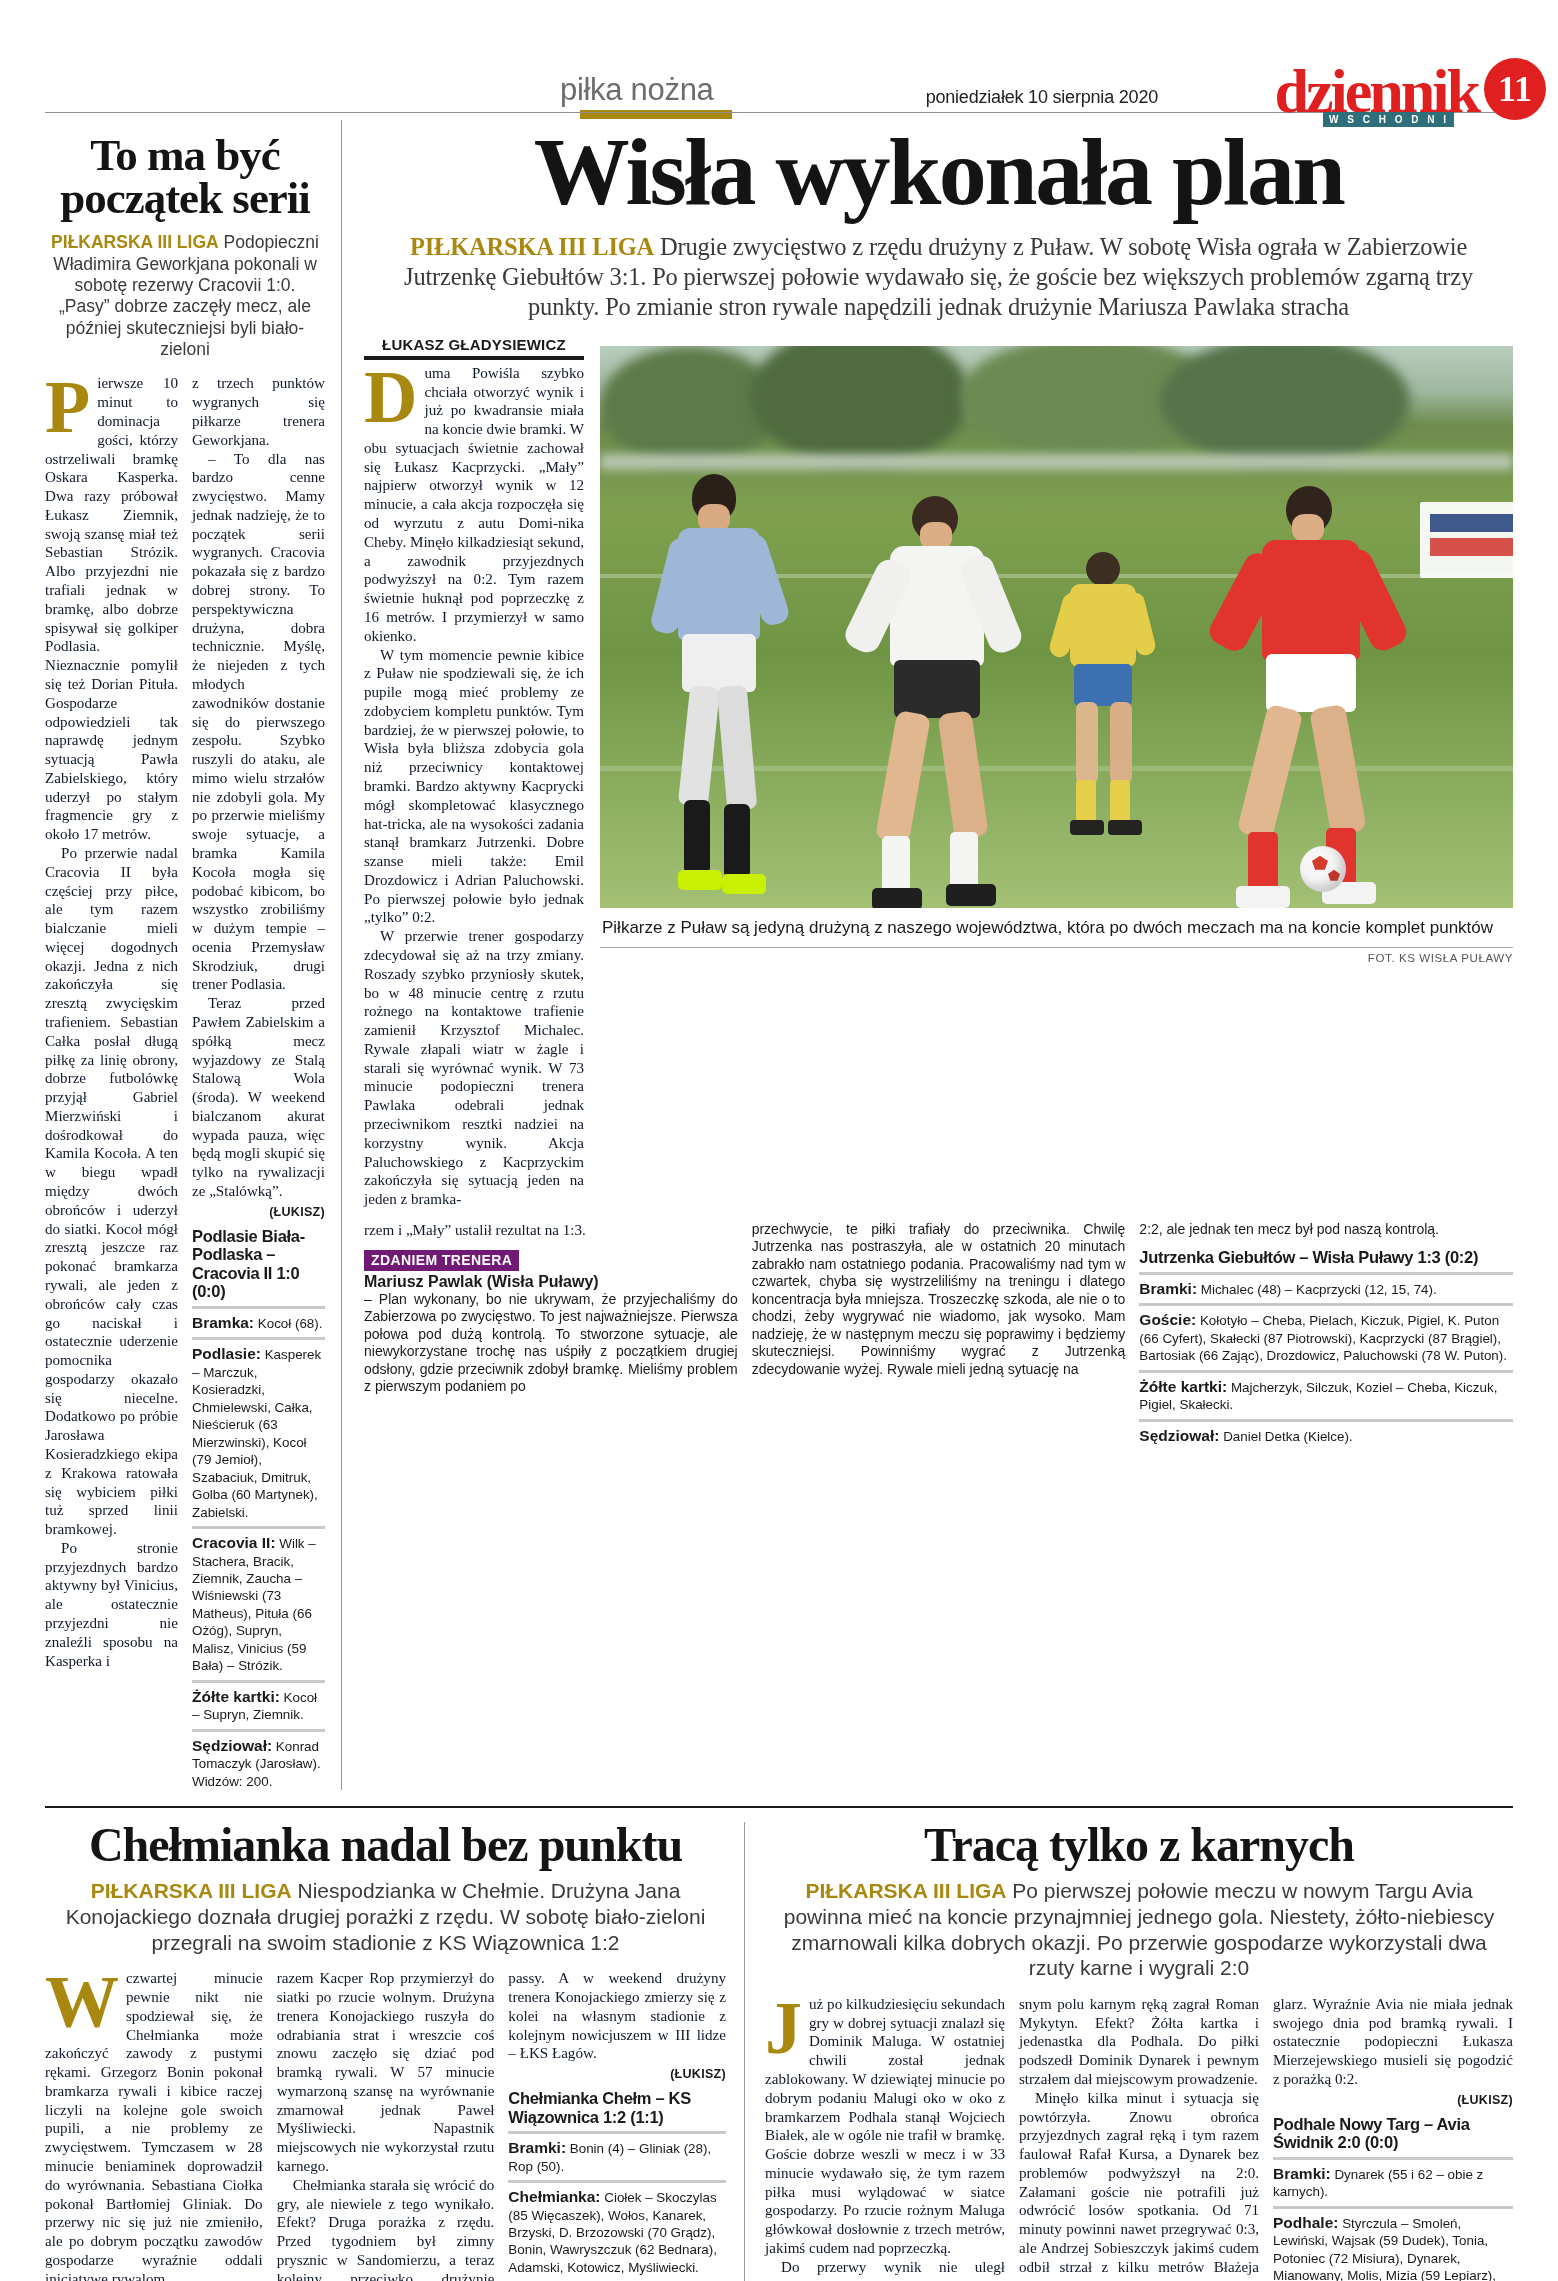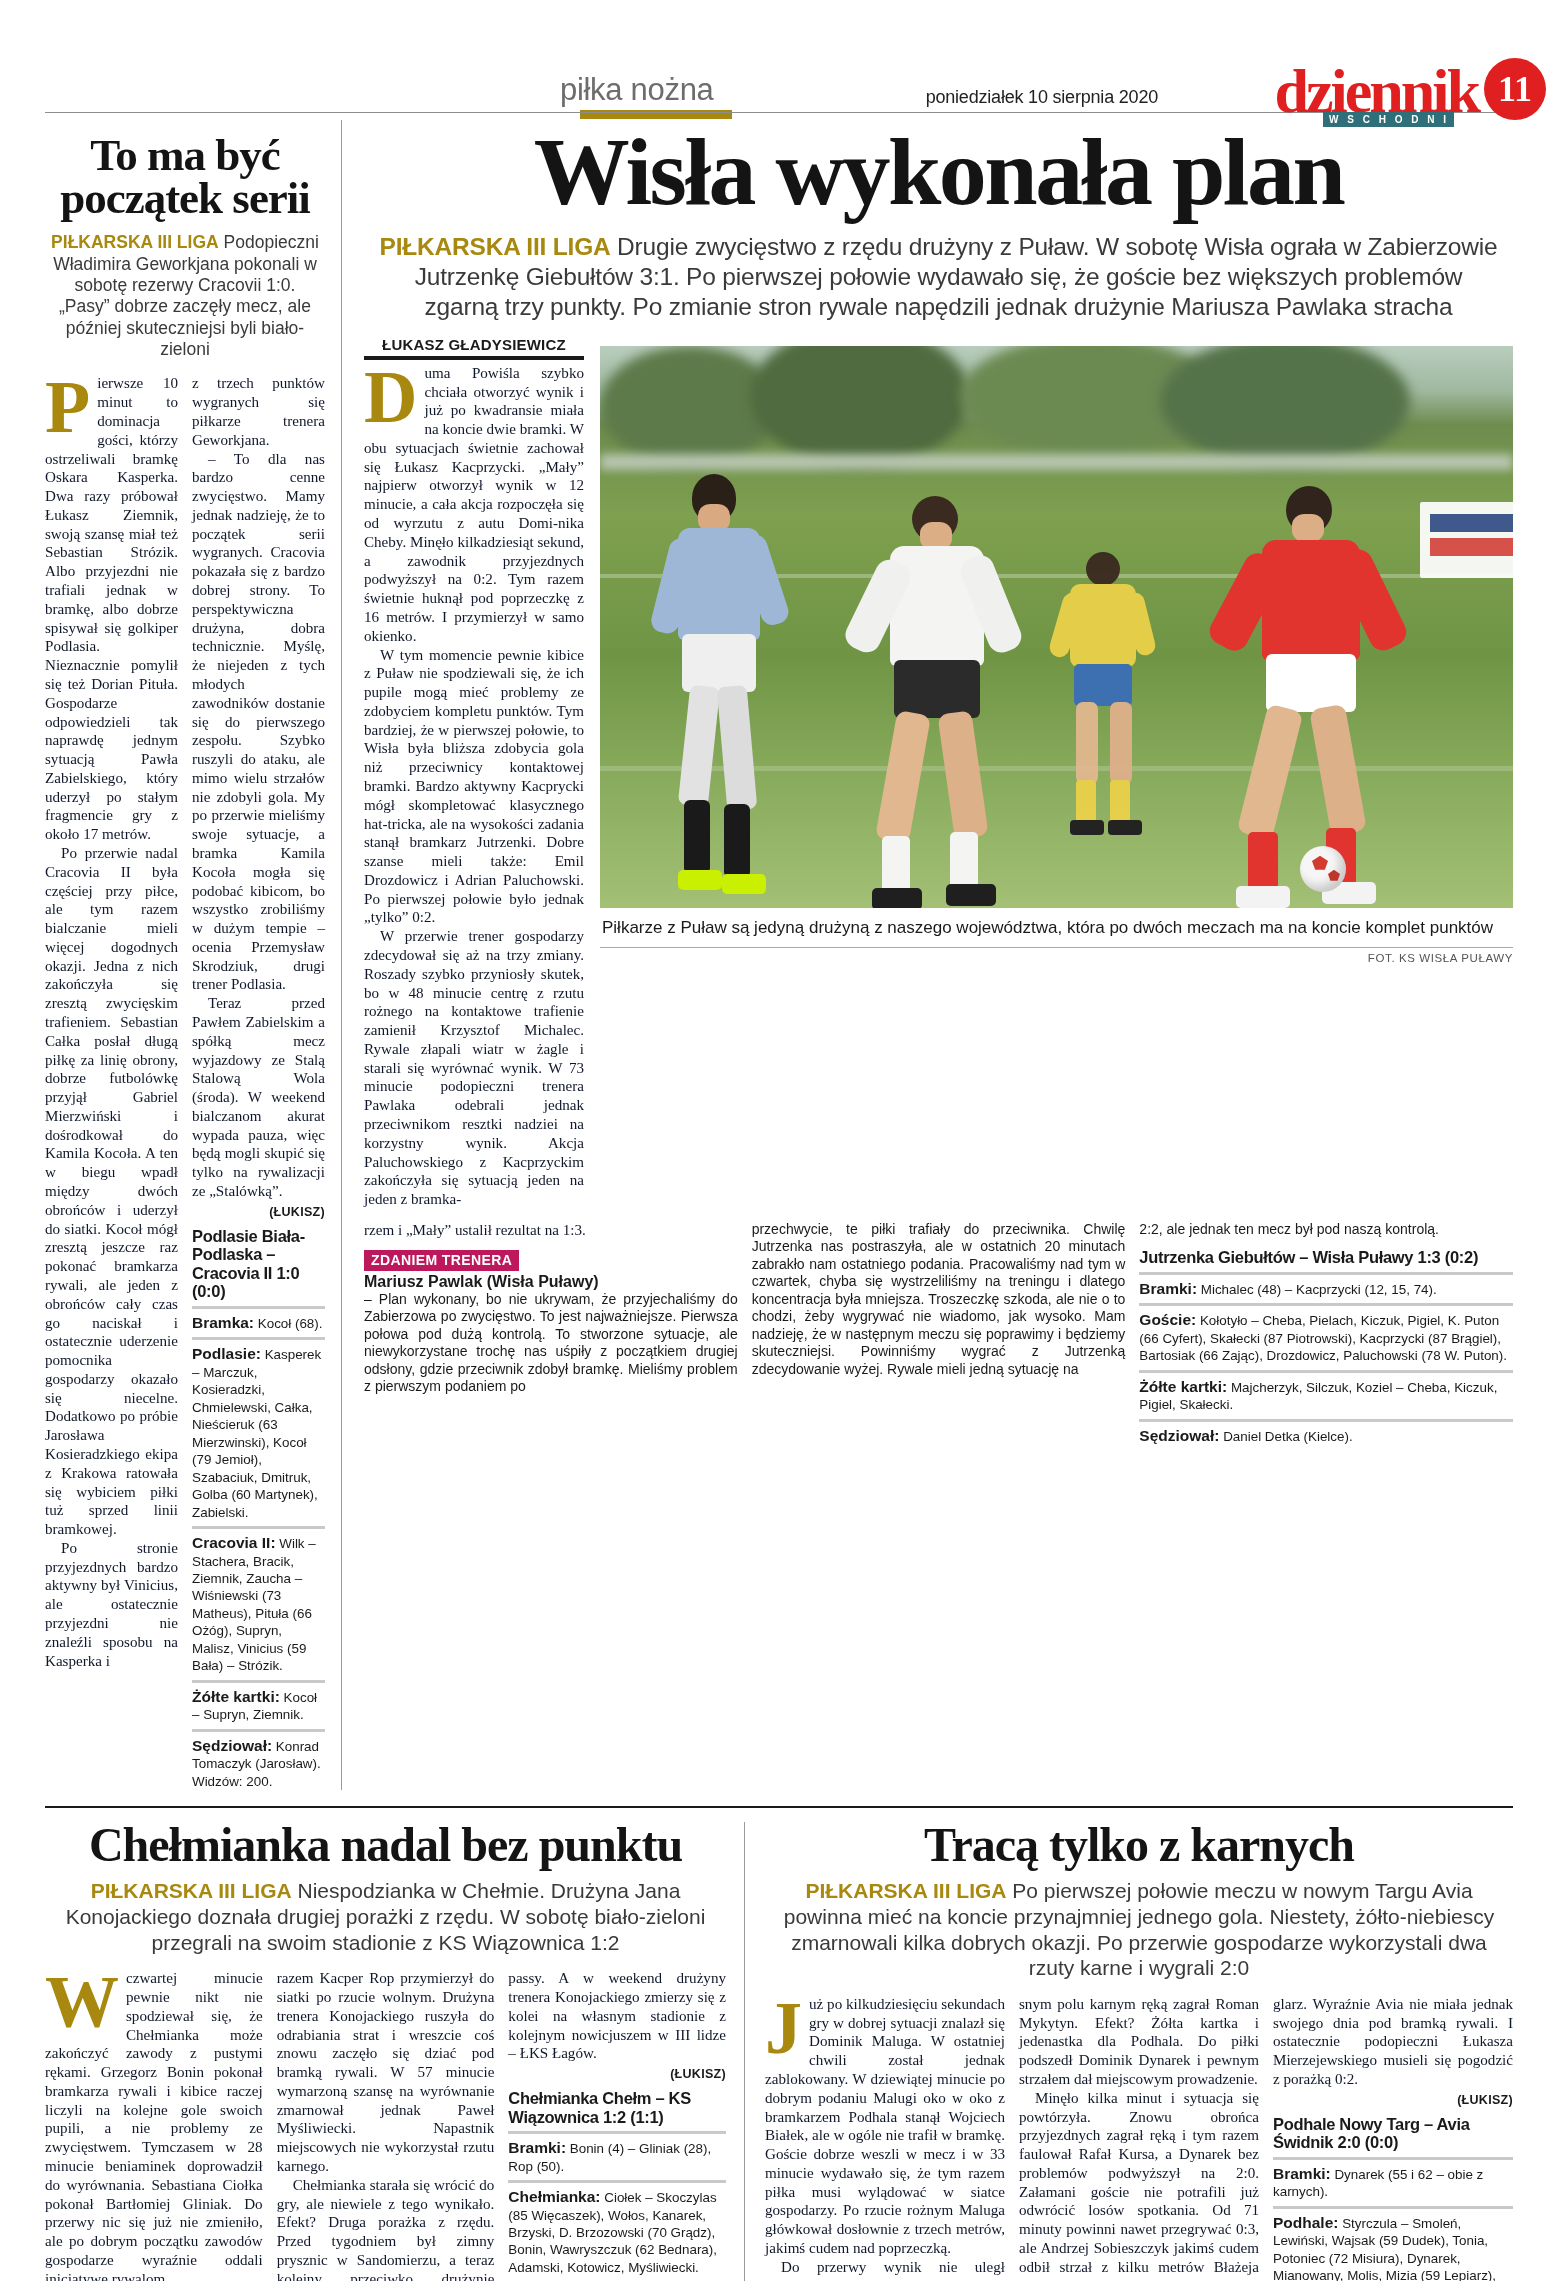--- a/index.html
+++ b/index.html
@@ -55,21 +55,21 @@
     font-family:"Liberation Serif", serif;
     font-weight:bold; color:#141414; line-height:0.96;
     text-align:center; letter-spacing:-1px;
   }
   .hl-left { font-size:45px; margin:14px 0 0 0; }
   .hl-main { font-size:96px; margin:6px 0 0 0; letter-spacing:-2.5px; }
 
   .lead { text-align:center; line-height:1.22; color:#3a3a3a; }
   .lead .tag { color:#a8880f; font-weight:bold; }
   .lead-left { font-size:17.5px; margin-top:12px; padding:0 2px; }
-  .lead-main { font-size:24.5px; margin-top:14px; padding:0 14px; letter-spacing:-0.2px; }
+  .lead-main { font-size:24.5px; margin-top:14px; padding:0 14px; letter-spacing:-0.2px;font-family:Liberation Serif, serif; }
 
   
   .bodytext {
     font-family:"Liberation Serif", serif;
     font-size:15.1px; line-height:1.245; text-align:justify;
     color:#0f172a; hyphens:auto;
   }
   .bodytext p { margin:0; text-indent:16px; }
   .bodytext p.first { text-indent:0; }
 
@@ -114,21 +114,21 @@
     font-weight:bold; font-size:16.5px; line-height:1.12; margin-bottom:4px;
     letter-spacing:-0.3px;
   }
   .ib-row { border-top:3px solid #c9c9c9; padding-top:4px; margin-top:5px; }
   .ib-row:first-of-type { border-top:none; padding-top:0; margin-top:0; }
   .ib-row b { font-size:15.5px; }
   .ib-row .val { font-size:13.4px; }
 
   .coachbox { margin-top:10px; }
   .coach-tag {
-    display:inline-block; background:#be185d; color:#fff;
+    display:inline-block; background:#701a75; color:#fff;
     font-size:14px; font-weight:bold; letter-spacing:0.4px; padding:2px 7px 3px 7px;
   }
   .coach-name { font-weight:bold; font-size:16px; line-height:1.13; margin-top:2px; }
   .coach-body { font-family:"Liberation Sans", sans-serif; font-size:14px; line-height:1.25; text-align:justify; }
 
   .sigend { text-align:right; font-size:12.5px; font-weight:bold; letter-spacing:0.3px; }
 
   
   .big-div { margin:16px 45px 0 45px; border-top:2px solid #1a1a1a; }
 

